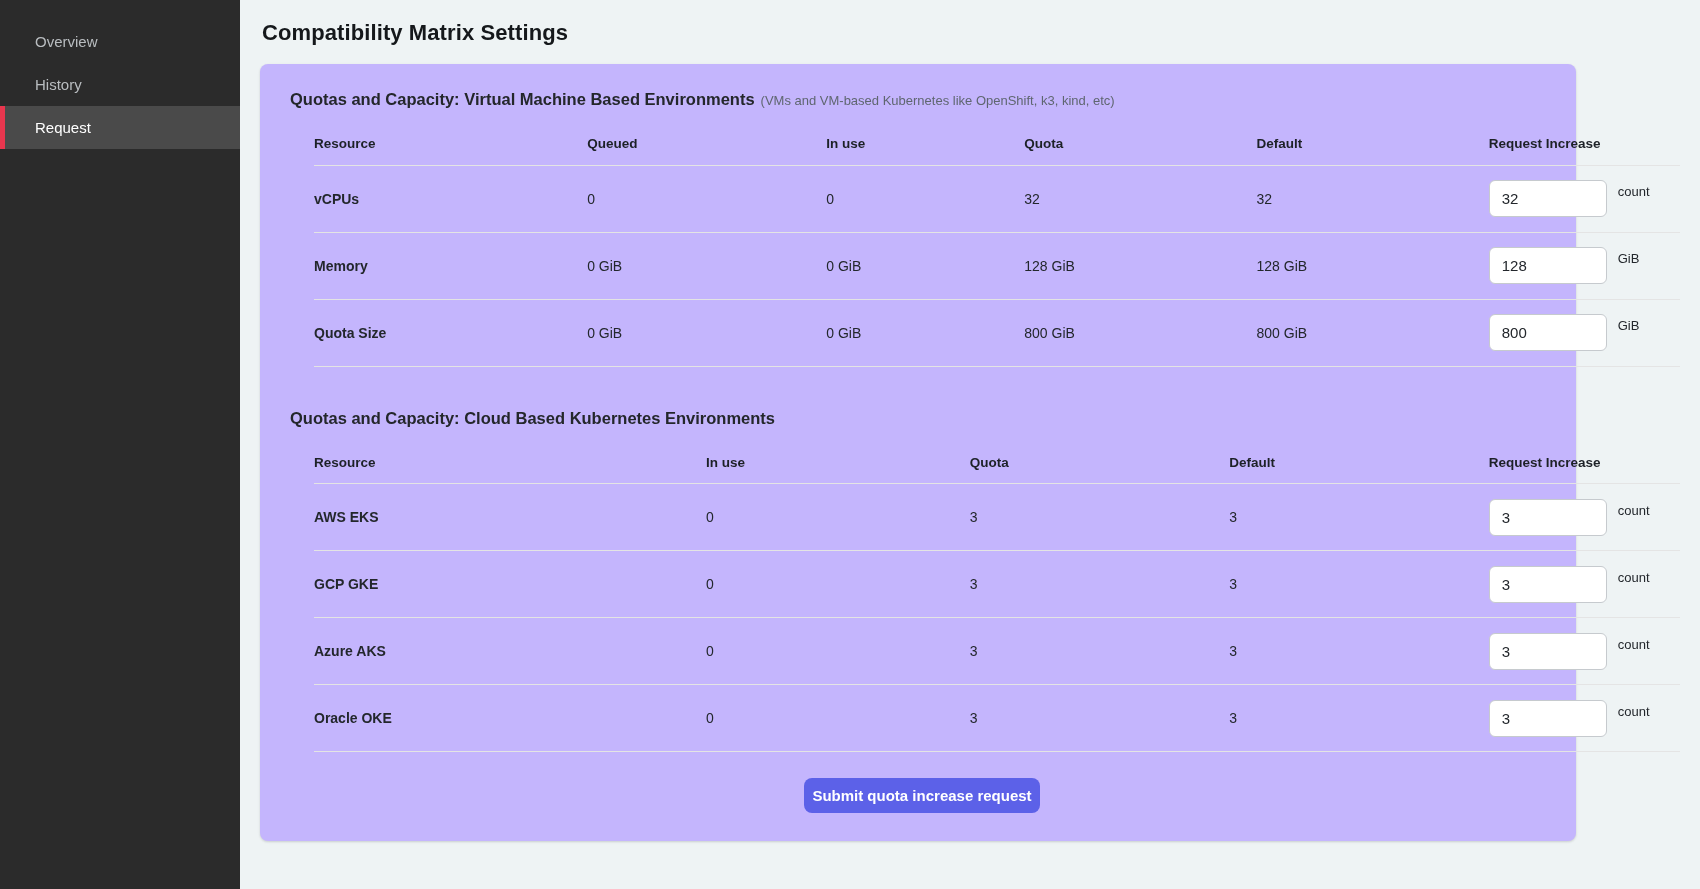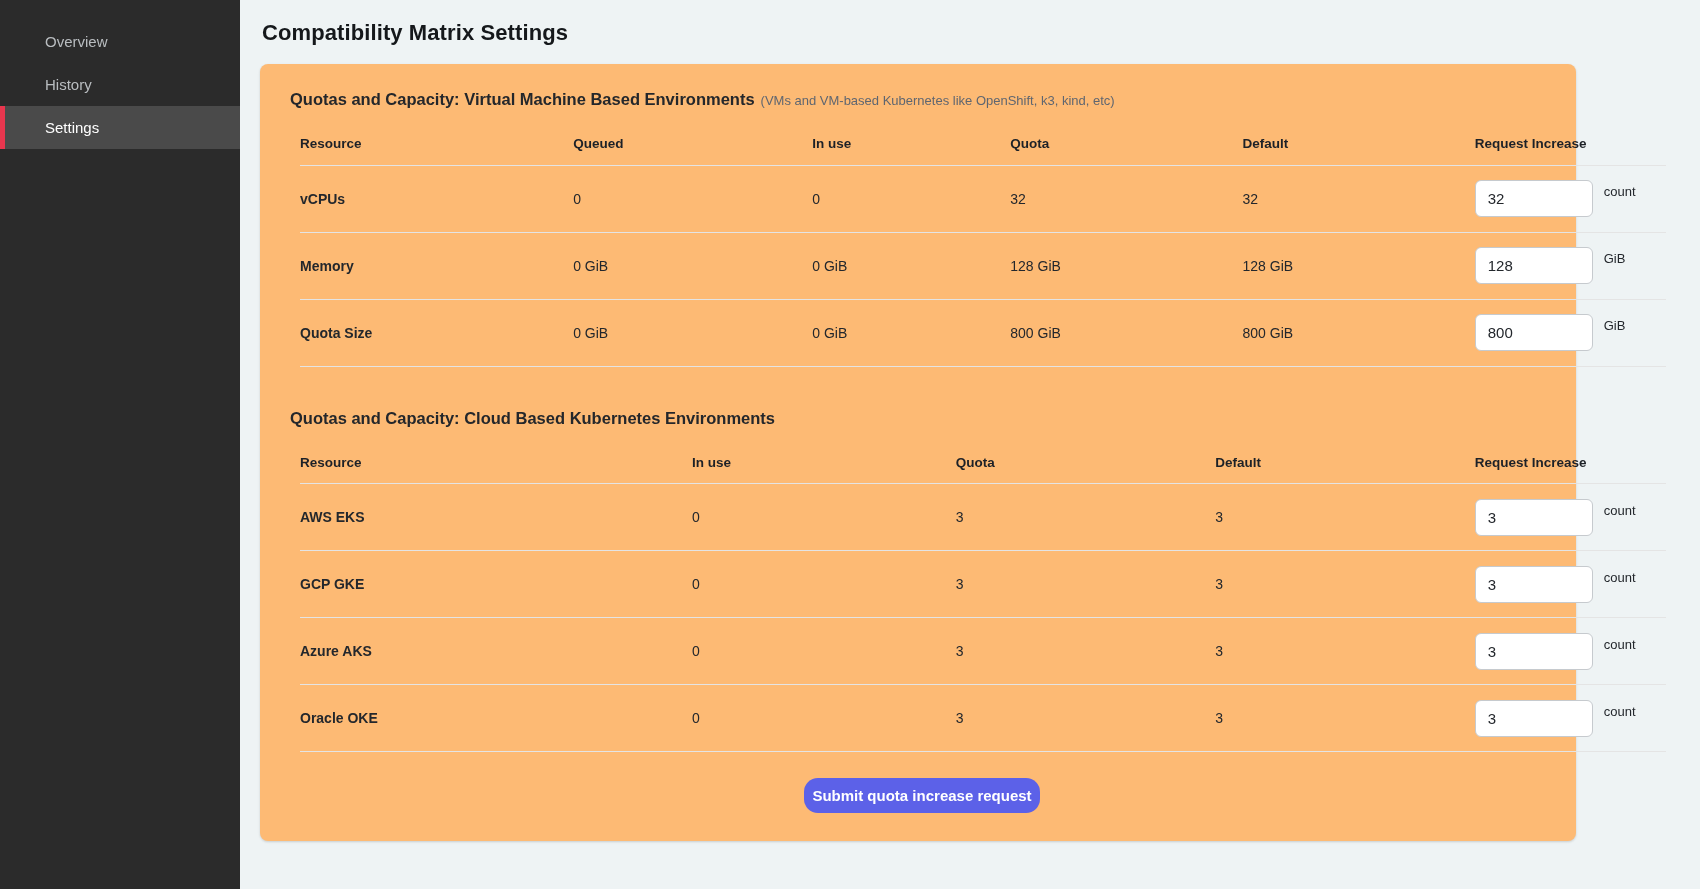--- a/index.html
+++ b/index.html
@@ -17,21 +17,21 @@
     width: 240px;
     min-width: 240px;
     height: 889px;
     background: var(--sidebar-bg, #2b2b2b);
     padding-top: 20px;
   }
   .side-item {
     height: 43px;
     display: flex;
     align-items: center;
-    padding-left: 40px;
+    padding-left: 30px;
     font-size: 15px;
     color: var(--sidebar-text, #b9bdc0);
     cursor: pointer;
     border-left: 5px solid transparent;
   }
   .side-item.active {
     background: var(--sidebar-active-bg, #4a4a4a);
     color: #ffffff;
     border-left: 5px solid var(--accent-red, #e8364e);
   }
@@ -42,21 +42,21 @@
     padding: 18px 16px 0 20px;
   }
   .page-title {
     font-size: 22px;
     font-weight: 700;
     letter-spacing: 0.1px;
     margin: 2px 0 18px 2px;
     color: #15181b;
   }
   .card {
-    background: #fdba74;
+    background: #c4b5fd;
     border-radius: 8px;
     box-shadow: 0 1px 3px rgba(0,0,0,0.10), 0 1px 2px rgba(0,0,0,0.06);
     width: 1316px;
     padding: 22px 22px 22px 30px;
   }
   .section-title {
     font-size: 16.5px;
     font-weight: 700;
     color: #24272b;
     margin: 4px 0 14px 0;
@@ -64,21 +64,21 @@
   .section-title .subtitle {
     font-size: 13px;
     font-weight: 400;
     color: #5f6670;
     margin-left: 6px;
   }
   .section-title.second { margin-top: 42px; }
 
   table.quota {
     width: 1366px;
-    margin-left: 10px;
+    margin-left: 24px;
     border-collapse: collapse;
     table-layout: fixed;
   }
   table.quota th {
     text-align: left;
     font-size: 13.5px;
     font-weight: 700;
     color: #1d2127;
     height: 42px;
     vertical-align: middle;
@@ -136,41 +136,41 @@
   .submit-wrap {
     display: flex;
     justify-content: center;
     margin-top: 26px;
     margin-bottom: 6px;
   }
   .submit-btn {
     background: var(--button-indigo, #5c61e8);
     color: #ffffff;
     border: none;
-    border-radius: 14px;
+    border-radius: 8px;
     font-size: 15px;
     font-weight: 700;
     font-family: "Liberation Sans", "DejaVu Sans", sans-serif;
     padding: 9px 8px;
     cursor: pointer;
   }
 </style>
 </head>
 <body>
 
 <aside class="sidebar">
   <nav>
     <div class="side-item">
       <span>Overview</span>
     </div>
     <div class="side-item">
       <span>History</span>
     </div>
     <div class="side-item active">
-      <span>Settings</span>
+      <span>Request</span>
     </div>
   </nav>
 </aside>
 
 <main class="main">
   <h1 class="page-title">Compatibility Matrix Settings</h1>
 
   <section class="card">
 
     <h2 class="section-title">

